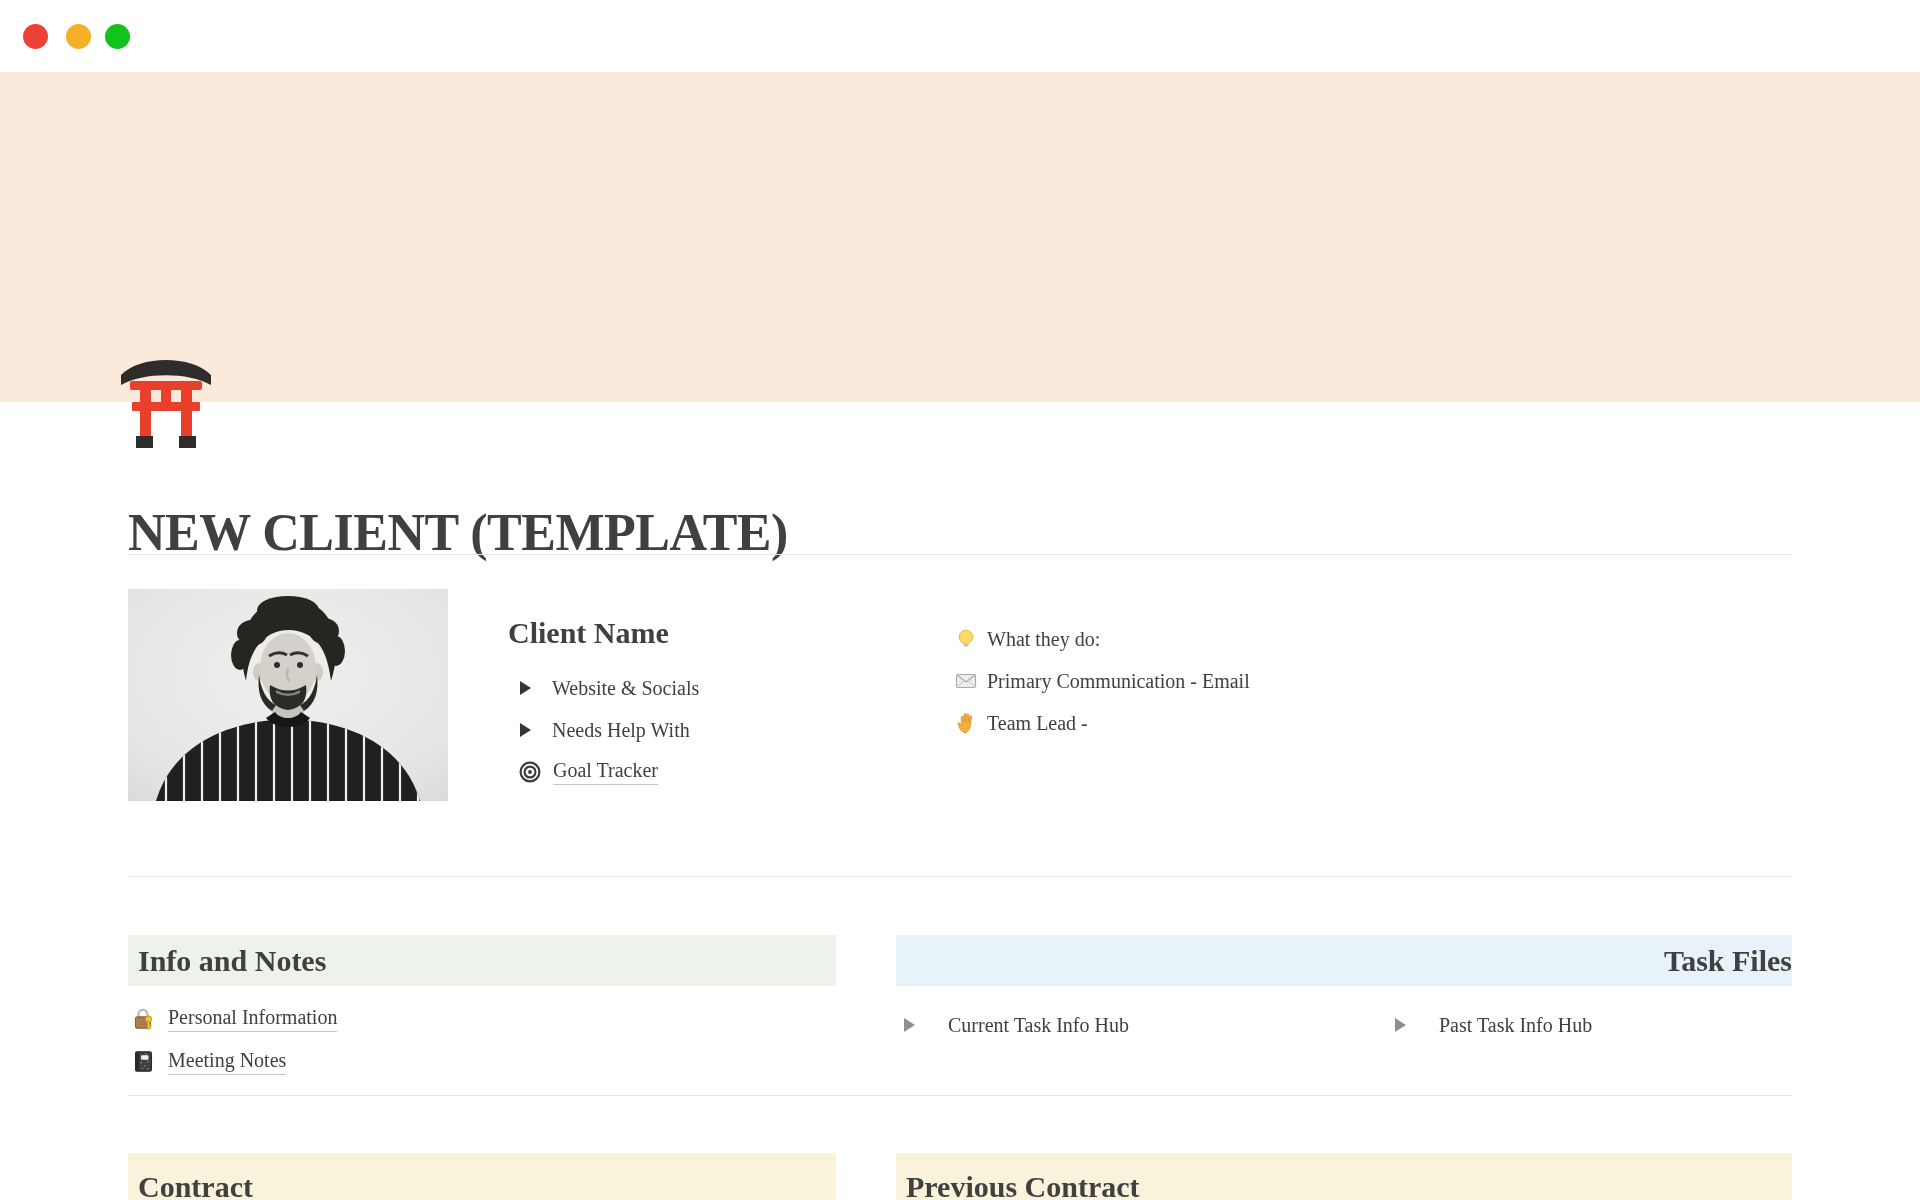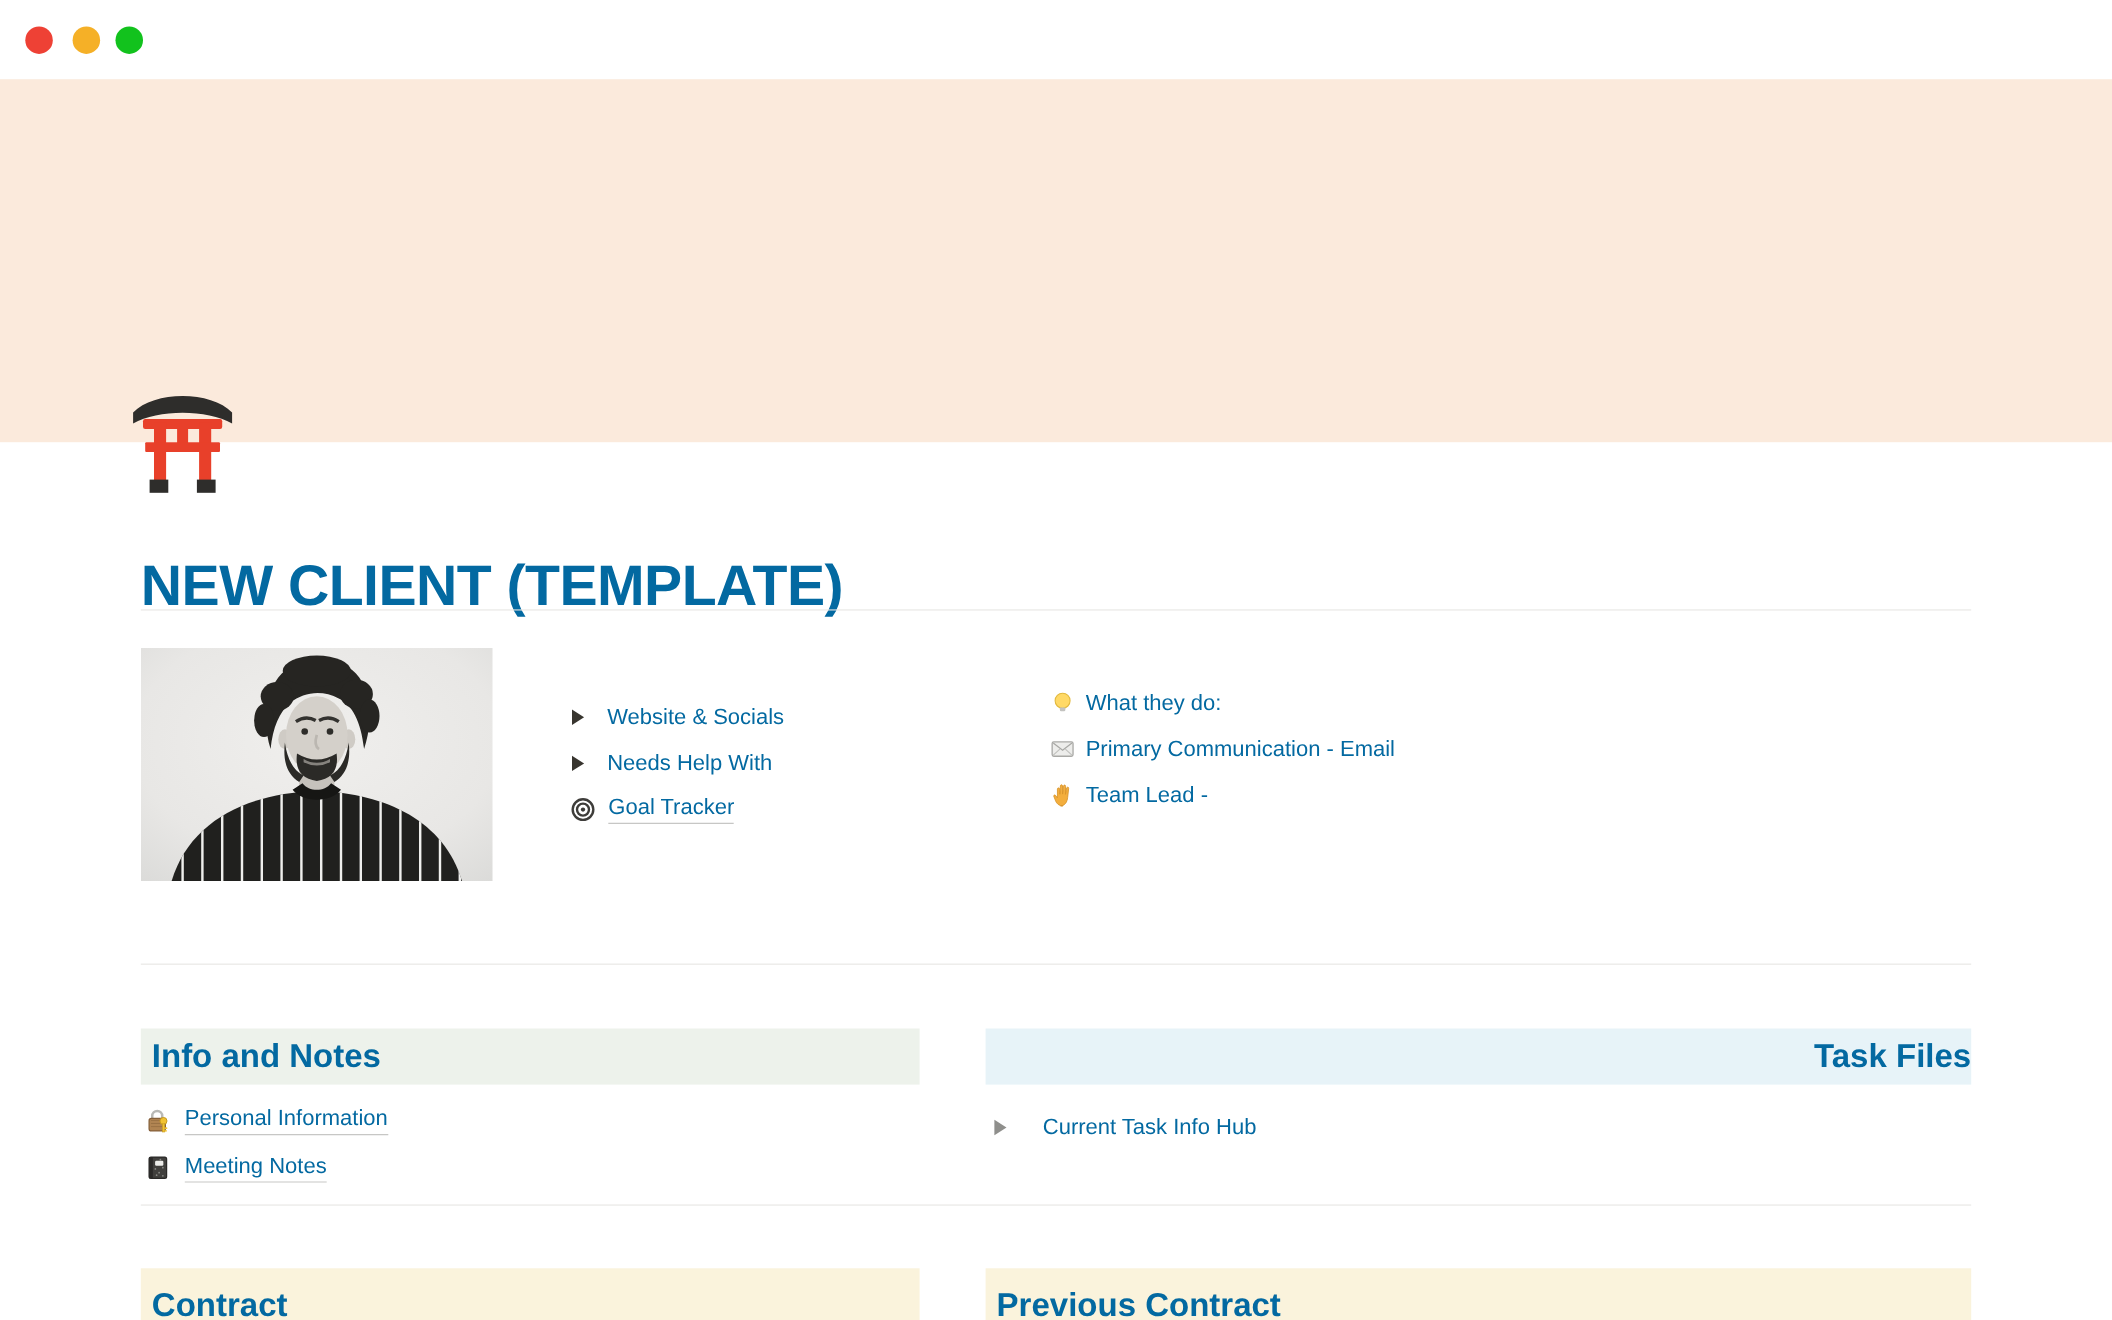--- a/index.html
+++ b/index.html
@@ -1,17 +1,17 @@
 <!DOCTYPE html>
 <html><head>
 <meta charset="utf-8">
 <style>
   html,body{margin:0;padding:0;background:#fff;}
   .stage{position:relative;width:1920px;height:1200px;overflow:hidden;background:#ffffff;
-         font-family:Liberation Sans, sans-serif;color:#0369a1;}
+         font-family:Liberation Serif, serif;color:#404040;}
 
   
   .topbar{position:absolute;left:0;top:0;width:1920px;height:72px;background:#ffffff;}
   .dot{position:absolute;top:24px;width:25px;height:25px;border-radius:50%;}
   .dot.red{left:23px;background:#EE4135;}
   .dot.yellow{left:66px;background:#F5B027;}
   .dot.green{left:105px;background:#12C21D;}
 
   
   .cover{position:absolute;left:0;top:72px;width:1920px;height:330px;background:#FBEADC;}
@@ -156,20 +156,21 @@
       <circle cx="172" cy="76" r="3" fill="#2E2D2A"></circle>
       <path d="M160,79 q-3,10 2,13" stroke="#BBB7B1" stroke-width="2.5" fill="none"></path>
       <path d="M142,96 q18,11 36,0 q3,22 -18,25 q-21,-3 -18,-25 Z" fill="#2B2A27"></path>
       <path d="M131,86 c2,15 8,26 17,30 l-4,6 c-11,-7 -15,-19 -13,-36 Z" fill="#2B2A27"></path>
       <path d="M189,86 c-2,15 -8,26 -17,30 l4,6 c11,-7 15,-19 13,-36 Z" fill="#2B2A27"></path>
       <path d="M148,101 q12,7 24,0 l0,3 q-12,6 -24,0 Z" fill="#CFCBC5" opacity="0.55"></path>
     </svg>
   </div>
 
   <div class="col-client">
+    <h2 class="h2">Client Name</h2>
     <div class="rows">
       <div class="row toggle-row">
         <span class="tri"></span>
         <span class="label">Website &amp; Socials</span>
       </div>
       <div class="row toggle-row">
         <span class="tri"></span>
         <span class="label">Needs Help With</span>
       </div>
       <div class="link-row">
@@ -258,20 +259,26 @@
 
   <div class="col-task">
     <div class="h2-bar h2-blue">Task Files</div>
     <div class="task-cols">
       <div class="task-col1">
         <div class="task-toggle">
           <span class="tri gray"></span>
           <span class="label">Current Task Info Hub</span>
         </div>
       </div>
+      <div class="task-col2">
+        <div class="task-toggle">
+          <span class="tri gray"></span>
+          <span class="label">Past Task Info Hub</span>
+        </div>
+      </div>
     </div>
   </div>
 
   <div class="divider div3"></div>
 
   <div class="col-contract">
     <div class="h2-tall h2-yellow">Contract</div>
   </div>
   <div class="col-prevcontract">
     <div class="h2-tall h2-yellow">Previous Contract</div>

